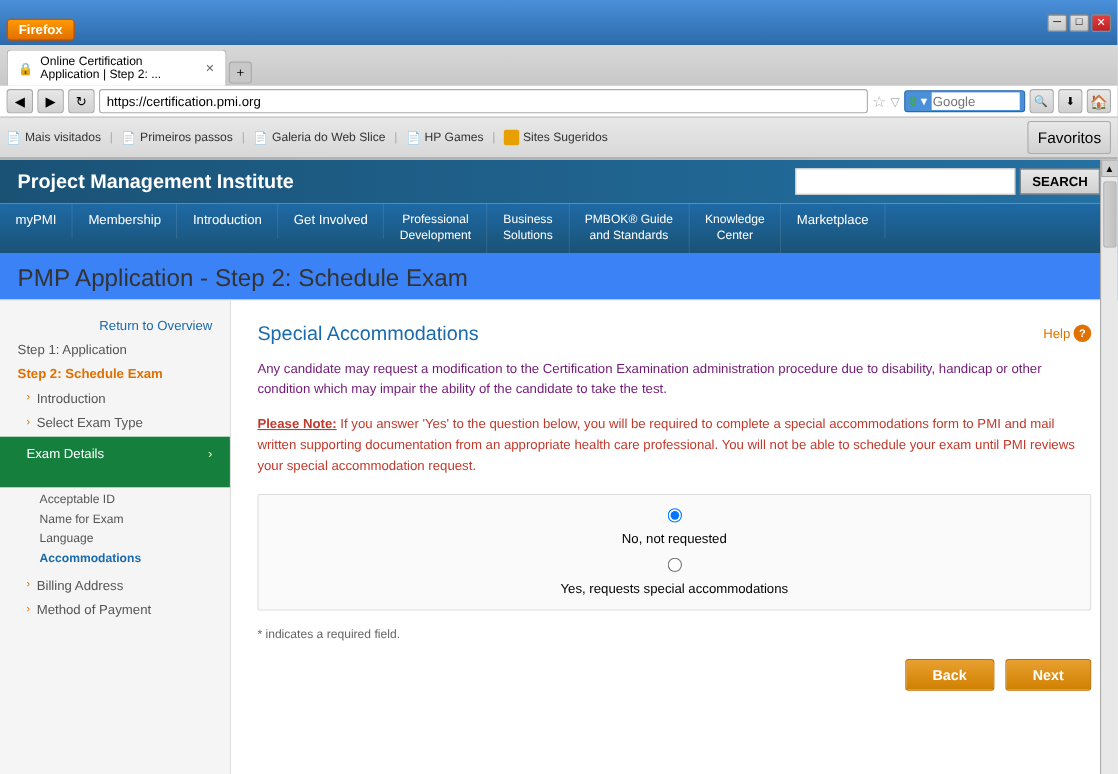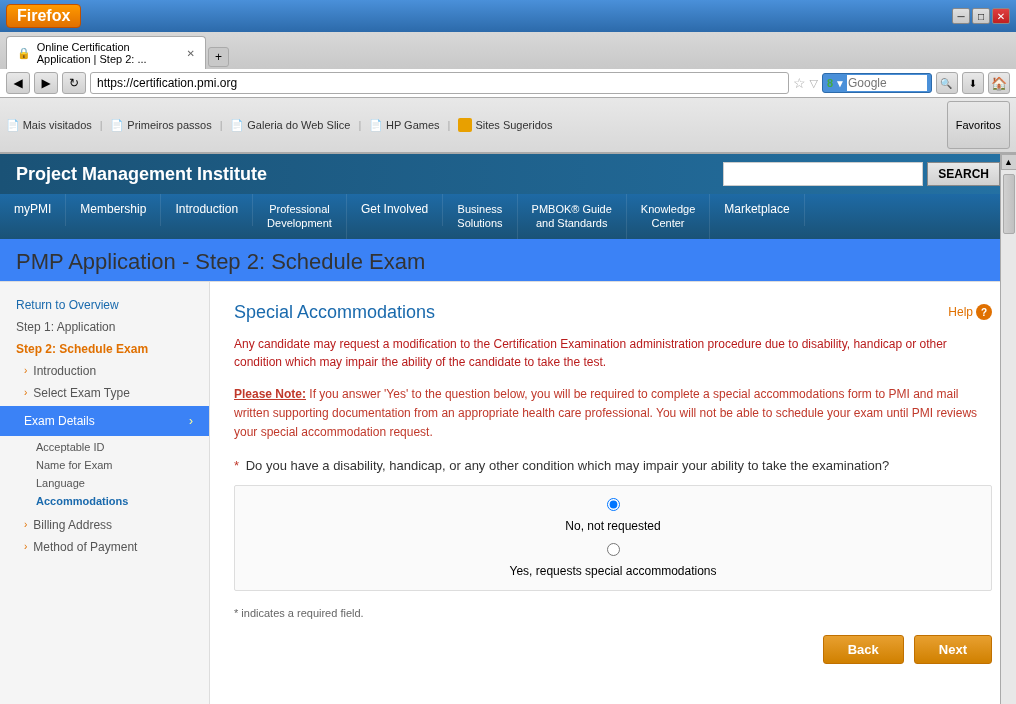--- a/index.html
+++ b/index.html
@@ -1,21 +1,21 @@
 <!DOCTYPE html>
 <html><head>
   <meta charset="utf-8">
   <style>
     * { margin: 0; padding: 0; box-sizing: border-box; }
     body { font-family: Arial, sans-serif; font-size: 13px; background: #c0c0c0; width: 1016px; height: 704px; overflow: hidden; }
 
     
     .browser-chrome { background: linear-gradient(to bottom, #e8e8e8, #d0d0d0); border-bottom: 1px solid #aaa; }
     .title-bar { background: linear-gradient(to bottom, #4a90d9, #2c6aaa); display: flex; align-items: center; padding: 4px 6px; gap: 6px; }
-    .firefox-btn { background: linear-gradient(to bottom, #f90, #e07000); border: 1px solid #c05000; border-radius: 4px; color: white; font-weight: bold; font-size: 16px; padding: 2px 10px; cursor: pointer; }
+    .firefox-btn { background: linear-gradient(to bottom, #f90, #e07000); border: 1px solid #c05000; border-radius: 4px; color: white; font-weight: bold; font-size: 12px; padding: 2px 10px; cursor: pointer; margin-top: 13px; }
     .window-controls { margin-left: auto; display: flex; gap: 2px; }
     .win-btn { width: 18px; height: 16px; border: 1px solid #888; border-radius: 2px; display: inline-flex; align-items: center; justify-content: center; font-size: 10px; cursor: pointer; }
     .win-btn.minimize { background: linear-gradient(to bottom, #e0e0e0, #c8c8c8); }
     .win-btn.maximize { background: linear-gradient(to bottom, #e0e0e0, #c8c8c8); }
     .win-btn.close { background: linear-gradient(to bottom, #e04040, #c02020); color: white; }
 
     .tab-bar { background: linear-gradient(to bottom, #d8d8d8, #c8c8c8); display: flex; align-items: flex-end; padding: 4px 6px 0; gap: 2px; }
     .tab { background: linear-gradient(to bottom, #f0f0f0, #e0e0e0); border: 1px solid #aaa; border-bottom: none; border-radius: 4px 4px 0 0; padding: 4px 10px; font-size: 11px; display: flex; align-items: center; gap: 6px; max-width: 200px; cursor: pointer; }
     .tab.active { background: white; z-index: 1; }
     .tab-close { font-size: 10px; color: #666; cursor: pointer; }
@@ -25,62 +25,62 @@
     .nav-btn { background: linear-gradient(to bottom, #e8e8e8, #d0d0d0); border: 1px solid #aaa; border-radius: 3px; width: 24px; height: 22px; display: flex; align-items: center; justify-content: center; cursor: pointer; font-size: 12px; }
     .url-field { flex: 1; border: 1px solid #aaa; border-radius: 3px; padding: 2px 6px; font-size: 12px; height: 22px; background: white; }
     .search-icon-btn { background: linear-gradient(to bottom, #e8e8e8, #d0d0d0); border: 1px solid #aaa; border-radius: 3px; width: 22px; height: 22px; display: flex; align-items: center; justify-content: center; cursor: pointer; font-size: 10px; }
     .go-btn { background: linear-gradient(to bottom, #e8e8e8, #d0d0d0); border: 1px solid #aaa; border-radius: 3px; width: 22px; height: 22px; display: flex; align-items: center; justify-content: center; cursor: pointer; font-size: 10px; }
     .home-btn { background: linear-gradient(to bottom, #e8e8e8, #d0d0d0); border: 1px solid #aaa; border-radius: 3px; width: 22px; height: 22px; display: flex; align-items: center; justify-content: center; cursor: pointer; }
 
     .bookmarks-bar { background: linear-gradient(to bottom, #e8e8e8, #d8d8d8); border-bottom: 1px solid #aaa; padding: 3px 6px; display: flex; align-items: center; gap: 8px; font-size: 11px; }
     .bookmark-item { display: flex; align-items: center; gap: 3px; cursor: pointer; color: #333; white-space: nowrap; }
     .bookmark-item .bk-icon { width: 14px; height: 14px; background: #e8a000; border-radius: 2px; display: inline-block; }
     .bk-separator { color: #aaa; }
-    .favoritos-btn { margin-left: auto; background: linear-gradient(to bottom, #e8e8e8, #d0d0d0); border: 1px solid #aaa; border-radius: 3px; padding: 17px 8px; font-size: 11px; cursor: pointer; text-align: center; }
+    .favoritos-btn { margin-left: auto; background: linear-gradient(to bottom, #e8e8e8, #d0d0d0); border: 1px solid #aaa; border-radius: 3px; padding: 6px 8px; font-size: 14px; cursor: pointer; text-align: center; }
 
     
     .pmi-site { background: white; height: 580px; overflow: hidden; position: relative; }
 
     
     .pmi-header { background: linear-gradient(to right, #1a5276, #2471a3); padding: 8px 16px; display: flex; align-items: center; justify-content: space-between; }
     .pmi-logo { color: white; font-weight: bold; font-size: 18px; }
     .pmi-search-area { display: flex; gap: 4px; align-items: flex-end; }
     .pmi-search-input { width: 200px; height: 24px; border: 1px solid #ccc; padding: 2px 6px; font-size: 12px; background: white; }
     .pmi-search-btn { background: linear-gradient(to bottom, #e8e8e8, #d0d0d0); border: 1px solid #888; padding: 2px 10px; font-size: 12px; font-weight: bold; cursor: pointer; height: 24px; }
 
     
     .pmi-nav { background: linear-gradient(to bottom, #1e6aa5, #1a5276); display: flex; align-items: flex-start; }
     .nav-item { color: white; font-size: 12px; padding: 8px 14px; cursor: pointer; text-align: center; white-space: nowrap; display: flex; align-items: center; justify-content: center; line-height: 1.3; border-right: 1px solid rgba(255,255,255,0.1); }
 
     
     .pmi-content { display: flex; height: 490px; }
 
     
     .sidebar { width: 210px; background: #f5f5f5; border-right: 1px solid #ddd; padding: 12px 0; font-size: 12px; flex-shrink: 0; }
-    .sidebar-link { color: #1a6aad; cursor: pointer; padding: 4px 16px; display: block; }
+    .sidebar-link { color: #1a6aad; cursor: pointer; padding: 4px 16px; display: block; text-align: right; }
     .sidebar-step { color: #555; padding: 4px 16px; display: block; }
     .sidebar-current { color: #e07000; font-weight: bold; padding: 4px 16px; display: block; }
     .sidebar-section { padding: 4px 16px 4px 24px; display: flex; align-items: center; gap: 6px; color: #555; cursor: pointer; }
     .sidebar-section .chevron { color: #e07000; font-size: 10px; }
-    .sidebar-active-section { background: #3b82f6; color: white; padding: 8px 16px 8px 24px; display: flex; align-items: center; justify-content: space-between; cursor: pointer; margin: 2px 0; }
+    .sidebar-active-section { background: #15803d; color: white; padding: 8px 16px 24px 24px; display: flex; align-items: center; justify-content: space-between; cursor: pointer; margin: 2px 0; }
     .sidebar-active-section .chevron-right { color: #ff9; font-size: 12px; }
     .sidebar-sub { padding: 3px 16px 3px 36px; color: #555; cursor: pointer; font-size: 11px; display: block; }
     .sidebar-sub-active { padding: 3px 16px 3px 36px; color: #1a6aad; font-weight: bold; font-size: 11px; display: block; cursor: pointer; }
 
     
     .main-content { flex: 1; padding: 20px 24px; overflow-y: auto; background: white; }
 
     .page-title { font-size: 26px; font-weight: normal; color: #333; margin-bottom: 20px; padding-bottom: 10px; border-bottom: 2px solid #ddd; }
 
     .section-header { display: flex; align-items: center; justify-content: space-between; margin-bottom: 12px; }
     .section-title { color: #1a6aad; font-size: 18px; font-weight: normal; }
     .help-link { color: #e07000; font-size: 12px; cursor: pointer; display: flex; align-items: center; gap: 3px; }
     .help-circle { width: 16px; height: 16px; border-radius: 50%; background: #e07000; color: white; font-size: 10px; display: inline-flex; align-items: center; justify-content: center; font-weight: bold; }
 
-    .description { color: #b91c1c; font-size: 12px; line-height: 1.5; margin-bottom: 14px; }
+    .description { color: #701a75; font-size: 12px; line-height: 1.5; margin-bottom: 14px; }
     .warning-text { color: #c0392b; font-size: 12px; line-height: 1.6; margin-bottom: 16px; }
     .warning-text .underline { text-decoration: underline; font-weight: bold; }
 
     .question { font-size: 13px; color: #333; margin-bottom: 12px; }
     .question .required { color: #c0392b; margin-right: 3px; }
 
     .radio-group { border: 1px solid #ddd; background: #fafafa; padding: 12px 16px; border-radius: 2px; margin-bottom: 16px; display: flex; flex-direction: column; gap: 10px; }
     .radio-option { display: flex; align-items: center; gap: 8px; font-size: 12px; cursor: pointer; flex-direction: column; }
     .radio-option input[type="radio"] { cursor: pointer; }
 
@@ -174,22 +174,22 @@
     <div class="pmi-search-area">
       <input class="pmi-search-input" style="">
       <button class="pmi-search-btn">SEARCH</button>
     </div>
   </div>
 
   <div class="pmi-nav">
     <div class="nav-item">myPMI</div>
     <div class="nav-item">Membership</div>
     <div class="nav-item">Introduction</div>
+    <div class="nav-item">Get Involved</div>
     <div class="nav-item" style="font-size:11px;">Professional<br>Development</div>
-    <div class="nav-item">Get Involved</div>
     <div class="nav-item" style="font-size:11px;">Business<br>Solutions</div>
     <div class="nav-item" style="font-size:11px;">PMBOK® Guide<br>and Standards</div>
     <div class="nav-item" style="font-size:11px;">Knowledge<br>Center</div>
     <div class="nav-item">Marketplace</div>
   </div>
 
   <div style="background:#3b82f6; padding:10px 16px 6px; border-bottom:1px solid #ddd;">
     <div class="page-title" style="border-bottom:none;margin-bottom:0;padding-bottom:0;font-size:22px;color:#333;">PMP Application - Step 2: Schedule Exam</div>
   </div>
 
@@ -239,24 +239,20 @@
           <span class="help-circle">?</span>
         </div>
       </div>
 
       <p class="description">Any candidate may request a modification to the Certification Examination administration procedure due to disability, handicap or other condition which may impair the ability of the candidate to take the test.</p>
 
       <div class="warning-text">
         <span class="underline">Please Note:</span><span> If you answer 'Yes' to the question below, you will be required to complete a special accommodations form to PMI and mail written supporting documentation from an appropriate health care professional. You will not be able to schedule your exam until PMI reviews your special accommodation request.</span>
       </div>
 
-      <p class="question">
-        <span class="required">*</span>
-        <span>Do you have a disability, handicap, or any other condition which may impair your ability to take the examination?</span>
-      </p>
 
       <div class="radio-group">
         <label class="radio-option">
           <input type="radio" name="accommodation" checked="" style="">
           <span>No, not requested</span>
         </label>
         <label class="radio-option">
           <input type="radio" name="accommodation" style="">
           <span>Yes, requests special accommodations</span>
         </label>

